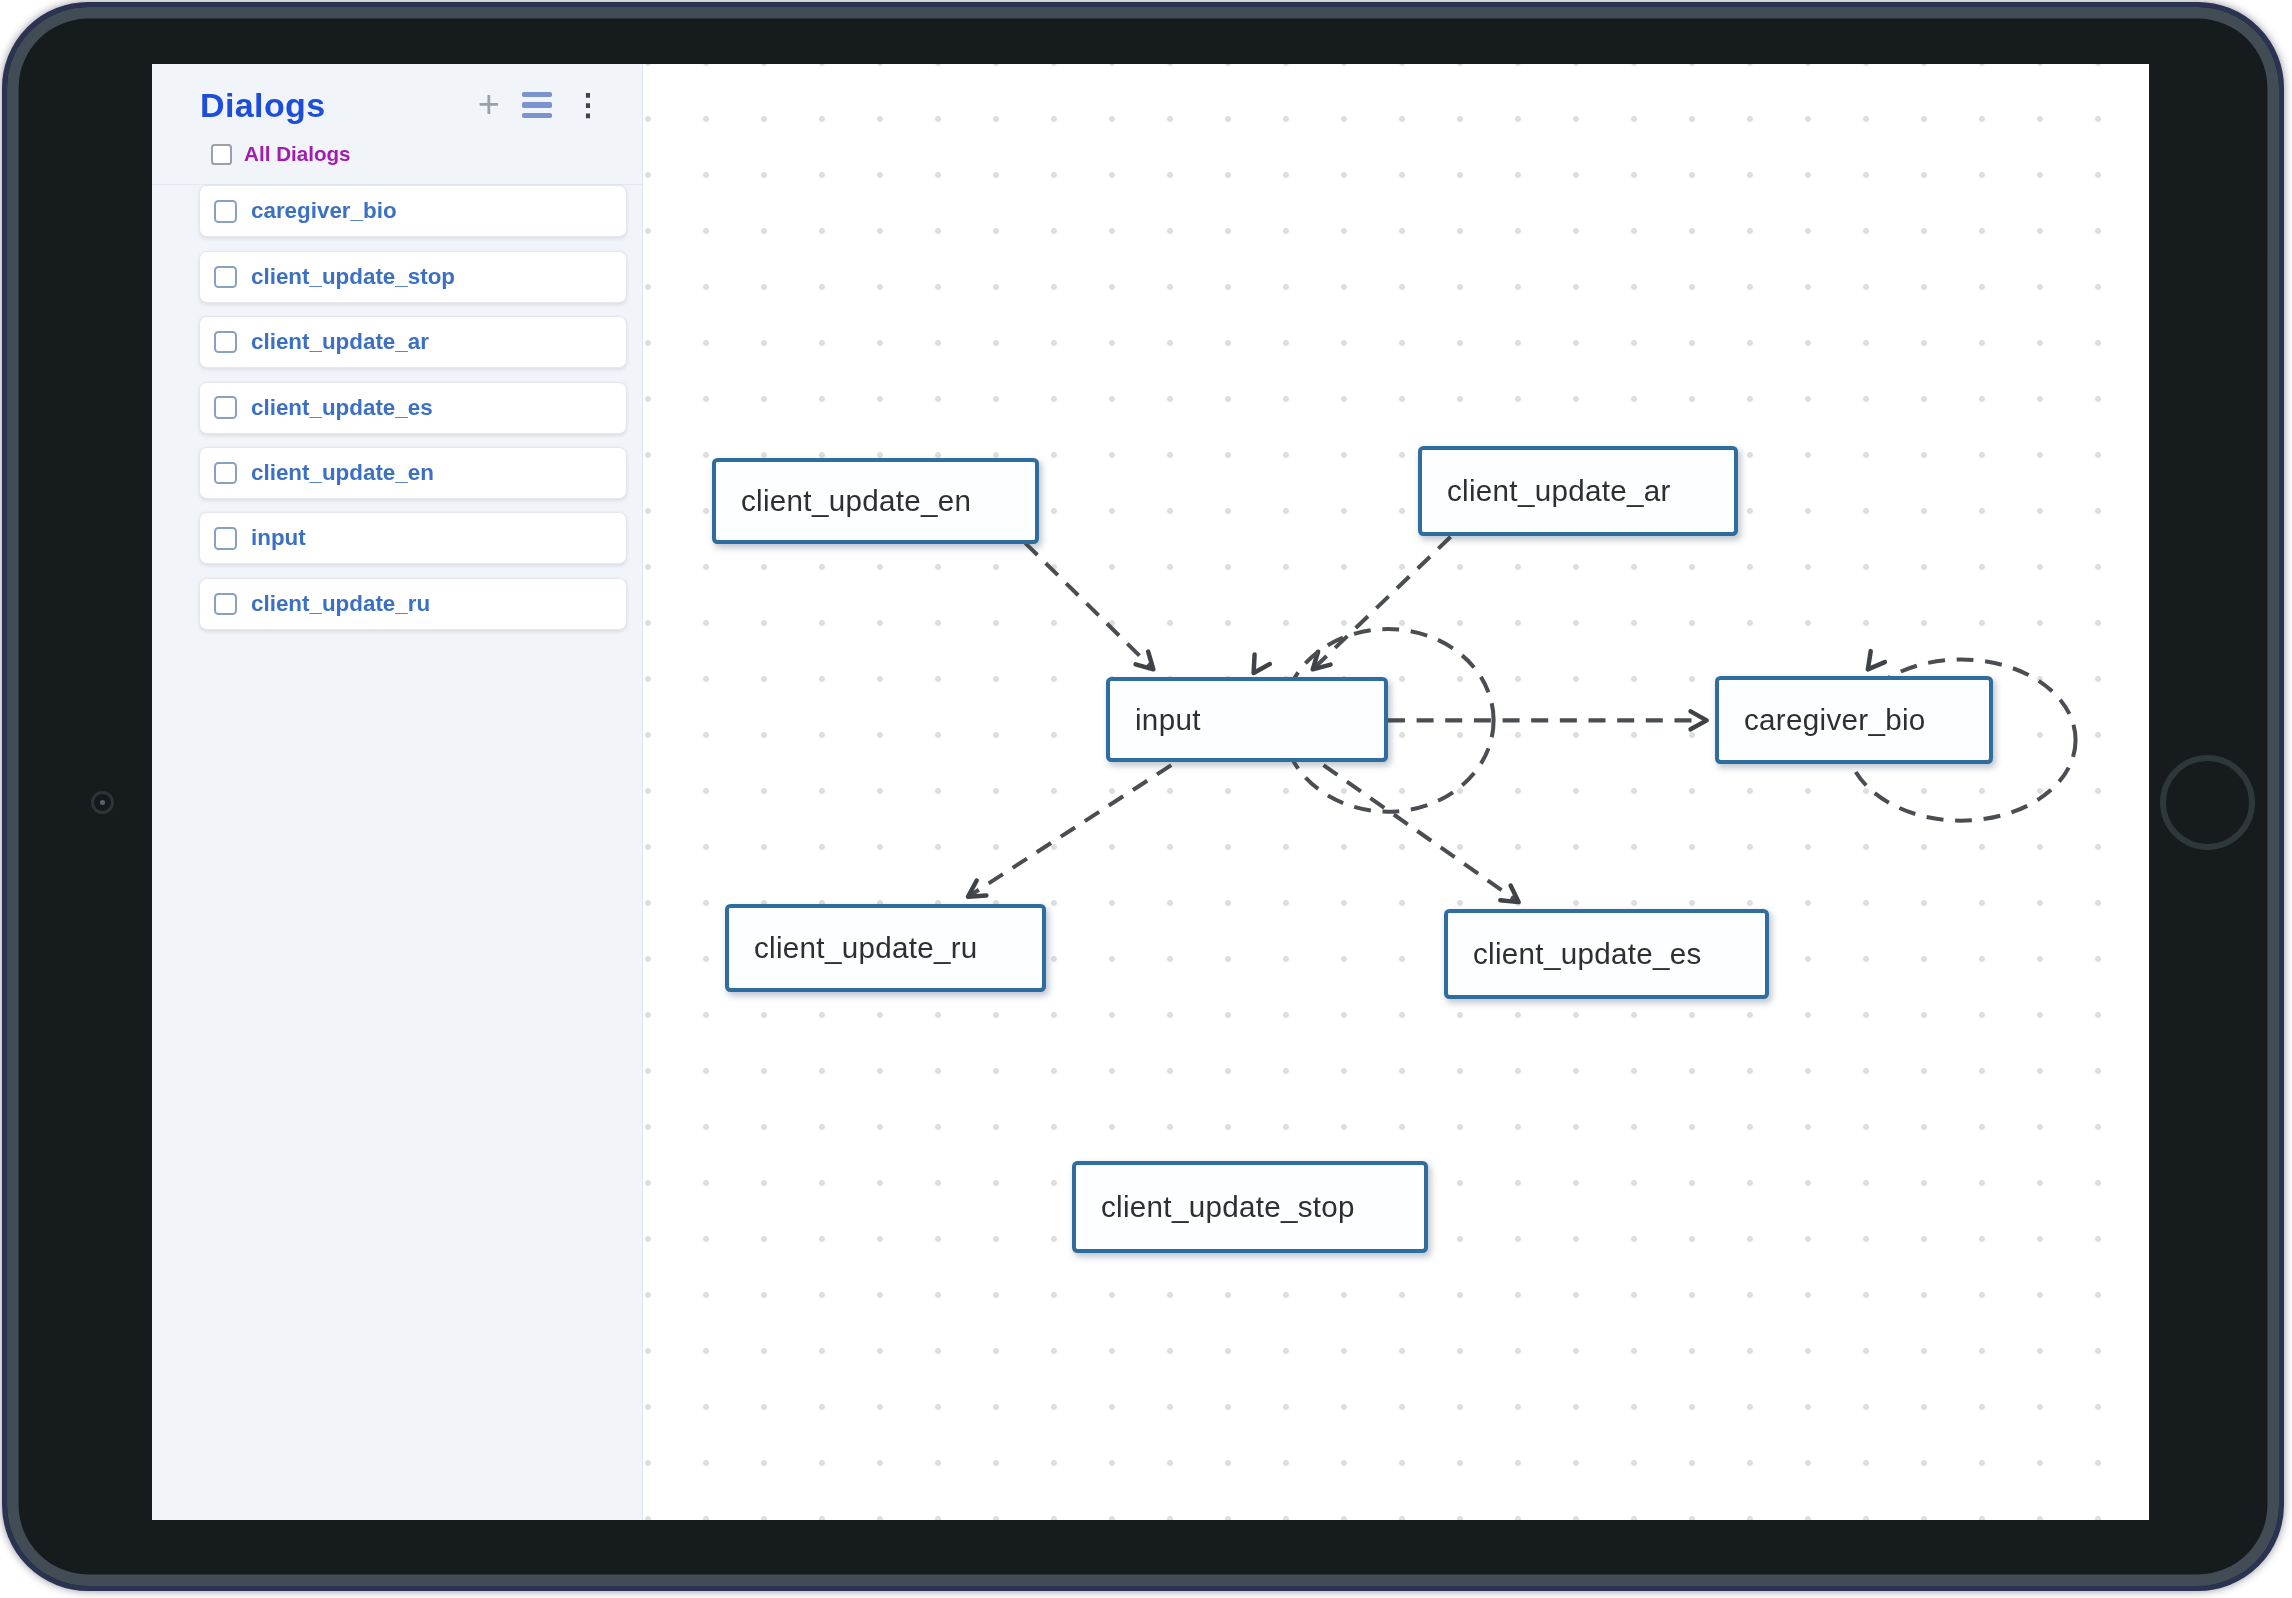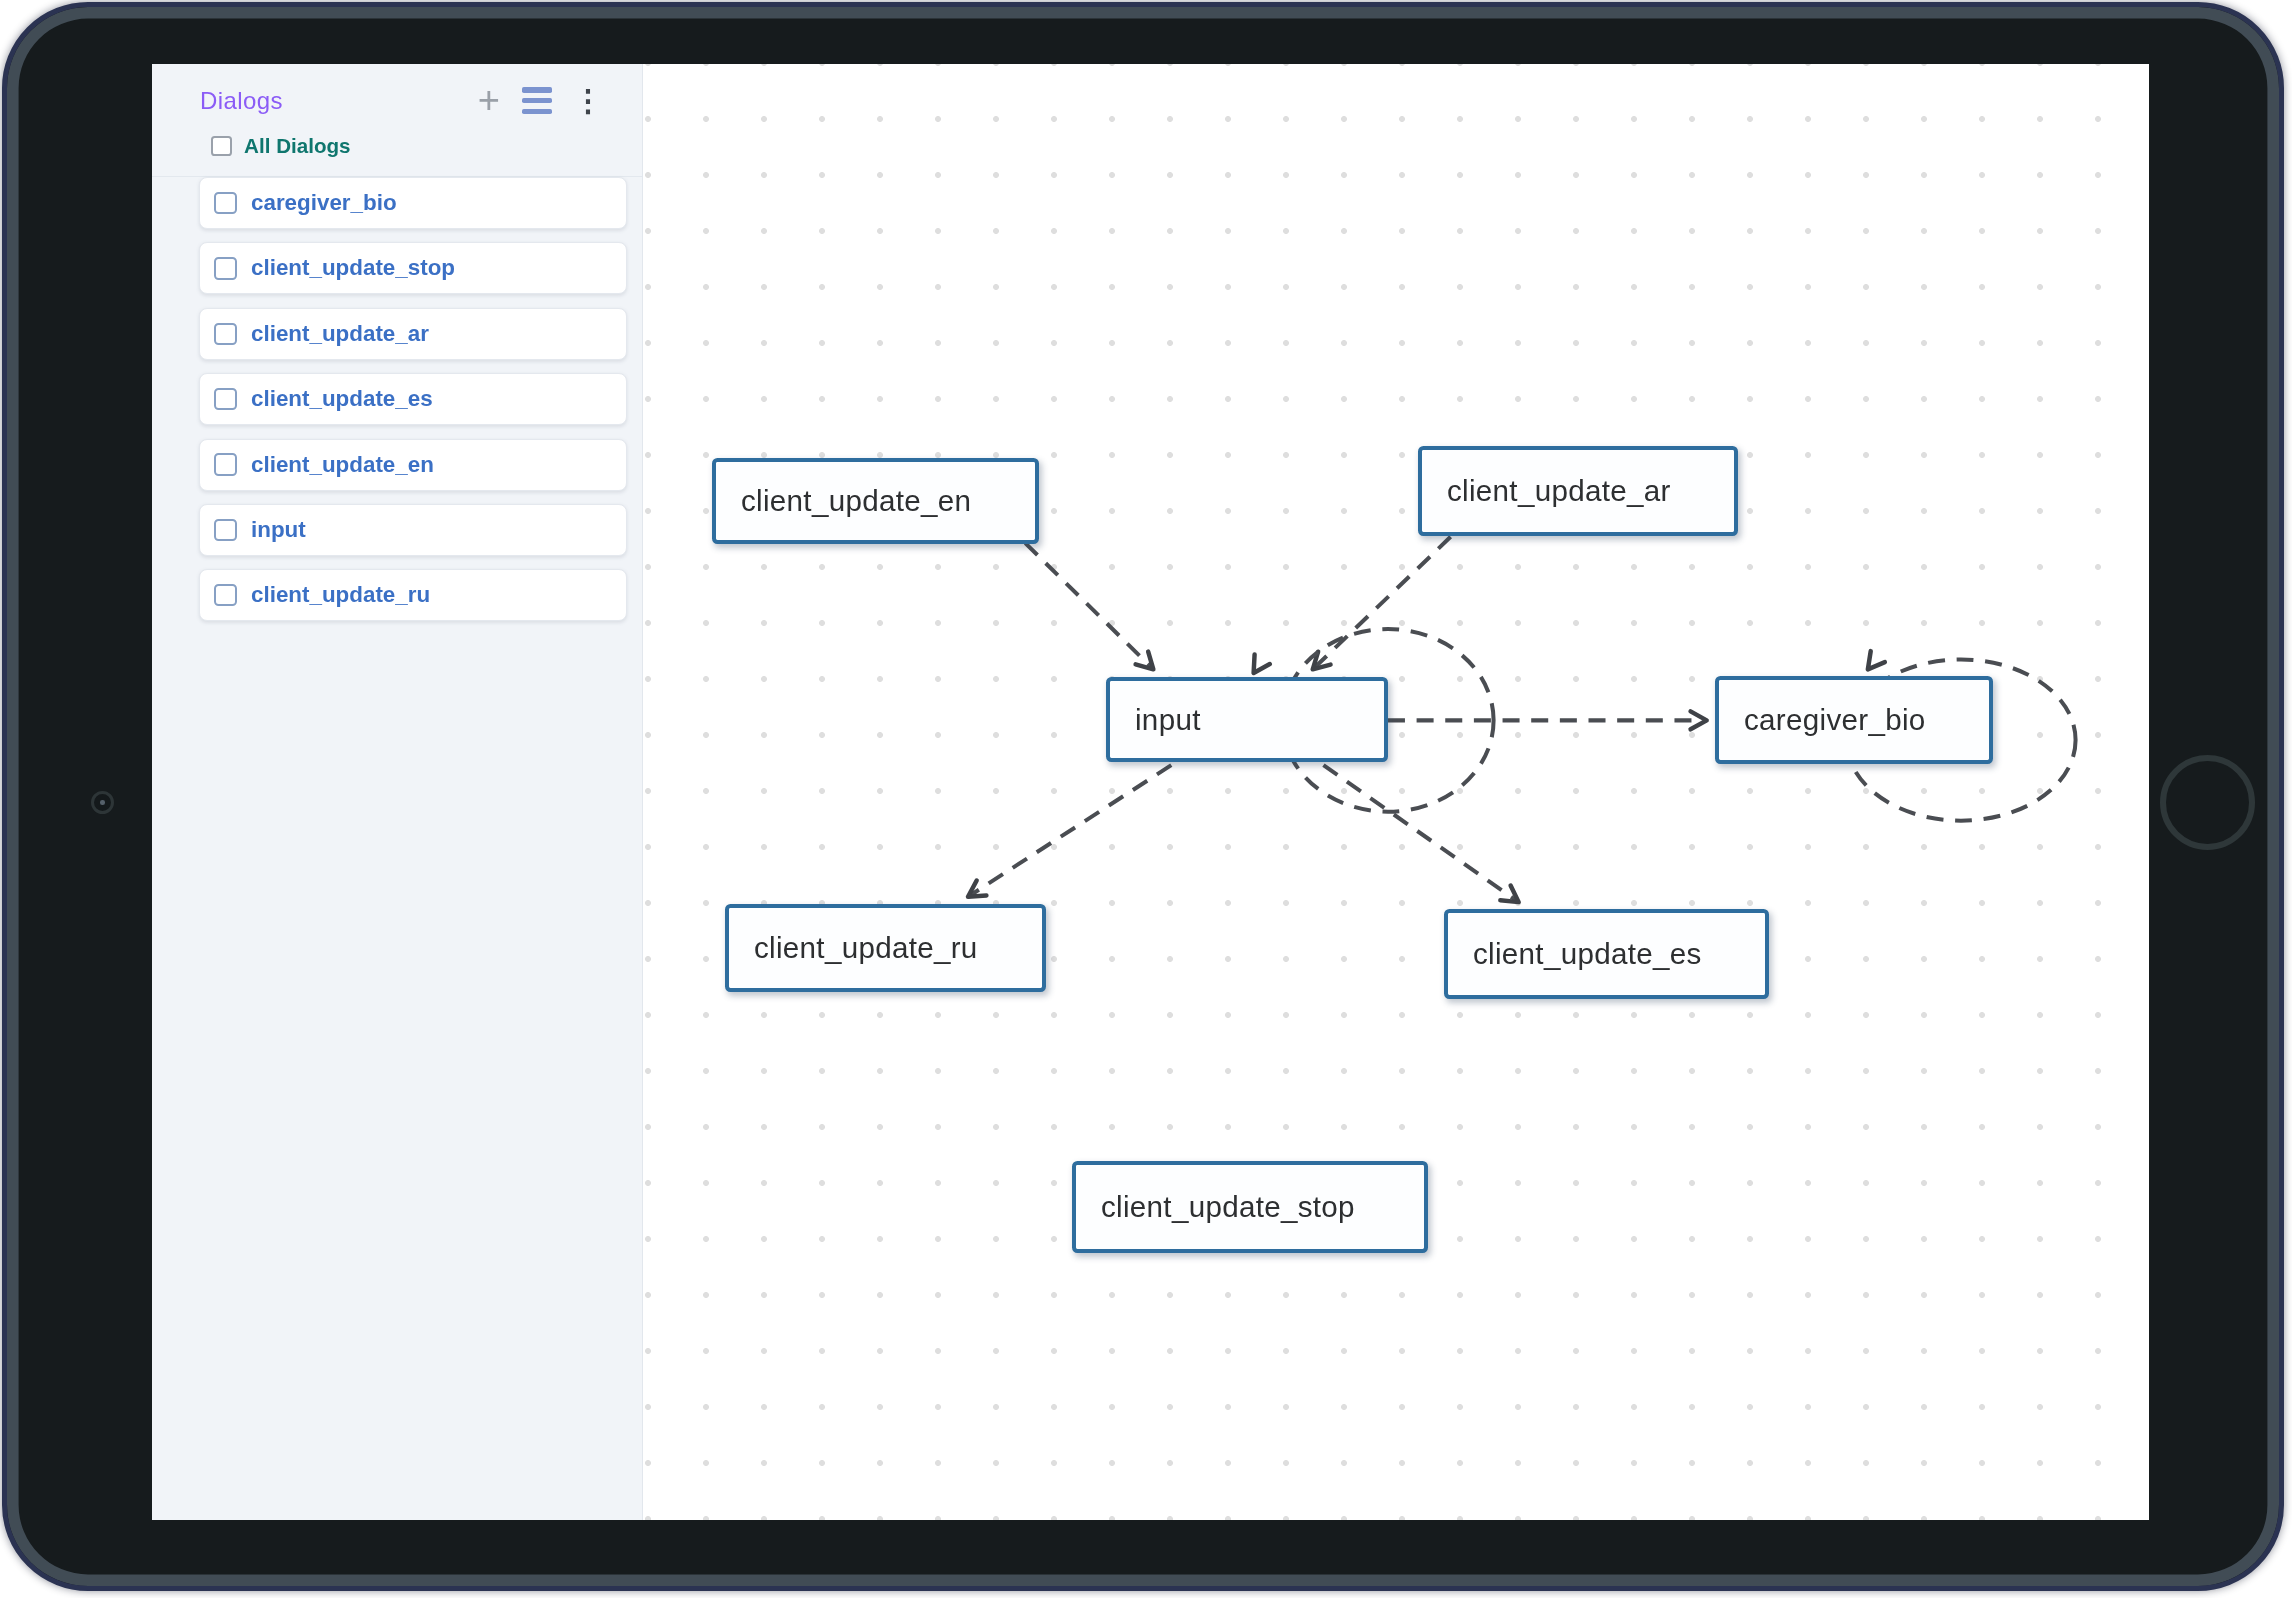--- a/index.html
+++ b/index.html
@@ -16,30 +16,30 @@
   .home-button{position:absolute;left:2153px;top:748px;width:95px;height:95px;border-radius:50%;
           border:6.3px solid #2e3739;box-sizing:border-box;background:transparent;}
 
   
   .screen{position:absolute;left:152px;top:64px;width:1997px;height:1456px;background:#ffffff;overflow:hidden;display:flex;}
 
   
   .sidebar{width:491px;min-width:491px;height:100%;background:#f1f4f8;border-right:1.8px solid #e2e7ed;
            box-sizing:border-box;display:flex;flex-direction:column;}
   .sb-header{display:flex;align-items:center;justify-content:space-between;padding:21.5px 39px 5.4px 48px;}
-  .sb-title{font-size:24px;font-weight:normal;color:#8b5cf6;letter-spacing:0.4px;}
+  .sb-title{font-size:34px;font-weight:bold;color:#1d4ed8;letter-spacing:0.4px;}
   .sb-actions{display:flex;align-items:center;gap:19.7px;}
   .icon-plus{font-size:38px;line-height:27px;color:#9aa0a8;font-weight:400;cursor:pointer;}
   .icon-list{display:inline-flex;flex-direction:column;gap:5.4px;cursor:pointer;padding:1.8px;}
   .icon-list i{display:block;width:30px;height:5.4px;background:#7b93cf;border-radius:1.8px;}
   .icon-kebab{font-size:30px;line-height:27px;color:#3f444b;font-weight:bold;cursor:pointer;letter-spacing:0;}
   .sb-all{display:flex;align-items:center;gap:12.5px;padding:12.5px 0 18px 59px;border-bottom:1.8px solid #e3e8ee;margin-right:0;}
   .cb{display:inline-block;box-sizing:border-box;background:#fff;}
   .cb-all{width:20.6px;height:20.6px;border:2.7px solid #9aa1ab;border-radius:3.6px;}
-  .sb-all-label{font-size:20.6px;font-weight:bold;color:#0f766e;}
+  .sb-all-label{font-size:20.6px;font-weight:bold;color:#a21caf;}
   .sb-list{padding:0 16px 0 47px;display:flex;flex-direction:column;gap:13.4px;}
   .sb-item{display:flex;align-items:center;gap:14.3px;width:428px;height:52px;box-sizing:border-box;
            background:#ffffff;border:1.8px solid #e4e8ee;border-radius:8px;padding-left:14.3px;
            box-shadow:0 1.8px 3.6px rgba(100,110,130,.15);cursor:pointer;}
   .cb-item{width:22.4px;height:22.4px;border:2.7px solid #87a0c4;border-radius:4.5px;}
   .sb-item-label{font-size:22.4px;font-weight:bold;color:#3b70c5;}
 
   
   .canvas{position:relative;flex:1;height:100%;background:#ffffff;
           background-image:radial-gradient(circle,#dedede 2.7px,rgba(255,255,255,0) 3.2px);

